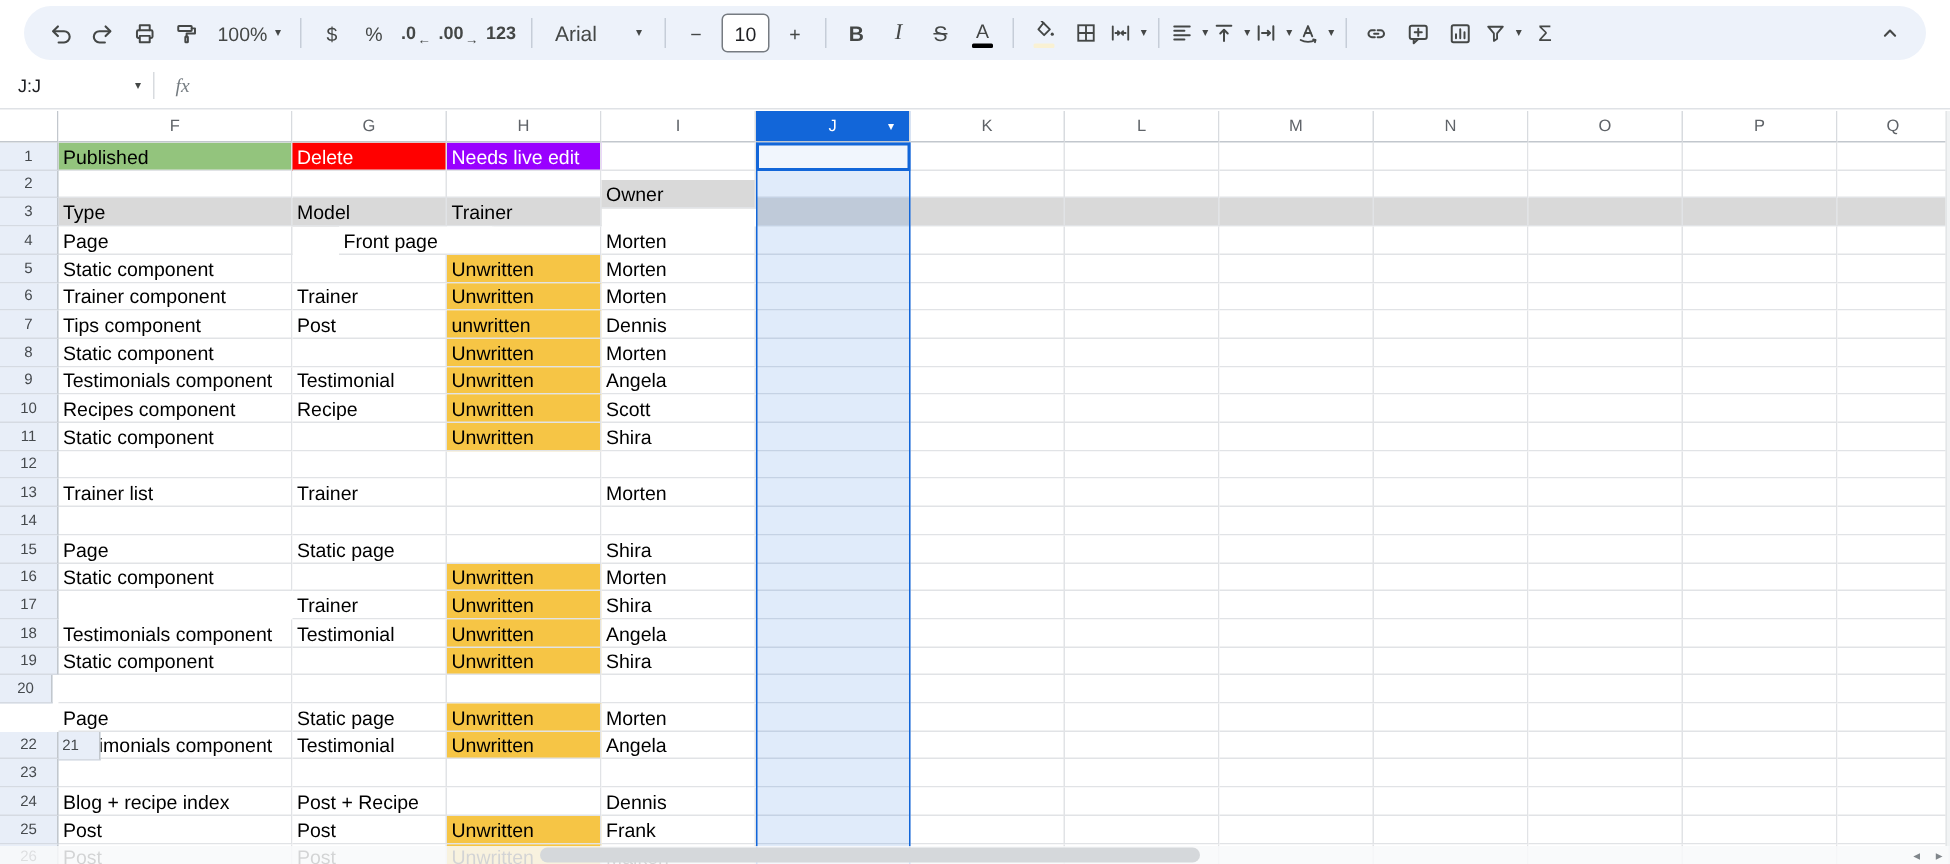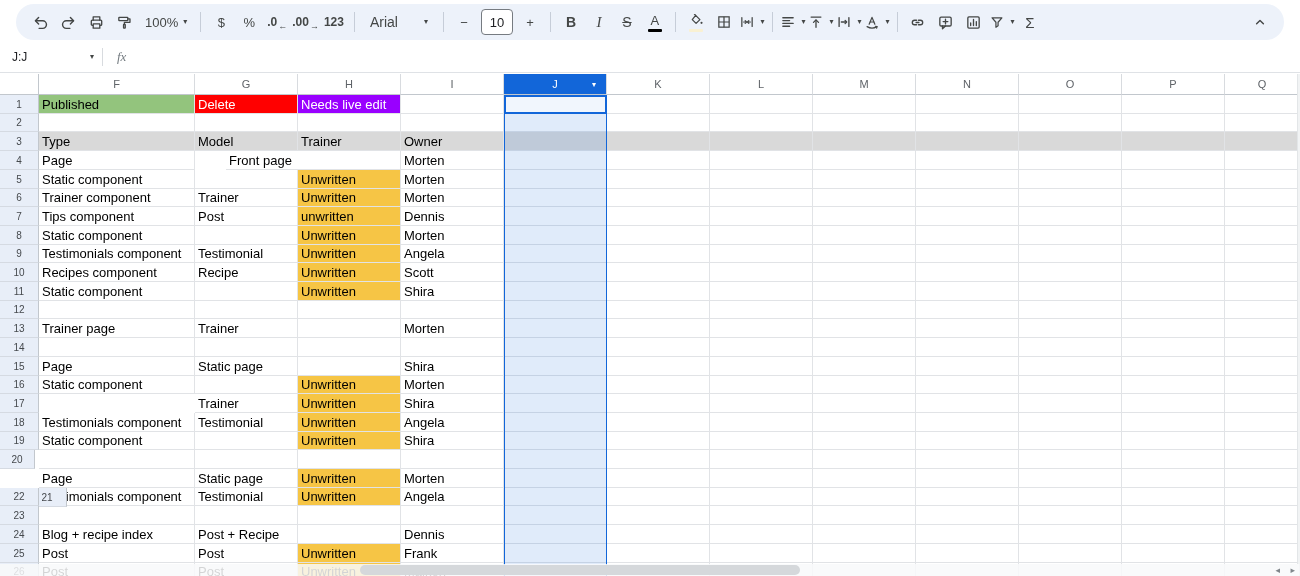--- a/index.html
+++ b/index.html
@@ -323,21 +323,21 @@
     <div class="cell" style="left: 710px; top: 114px; width: 103px; height: 18px;"></div>
     <div class="cell" style="left: 813px; top: 114px; width: 103px; height: 18px;"></div>
     <div class="cell" style="left: 916px; top: 114px; width: 103px; height: 18px;"></div>
     <div class="cell" style="left: 1019px; top: 114px; width: 103px; height: 18px;"></div>
     <div class="cell" style="left: 1122px; top: 114px; width: 103px; height: 18px;"></div>
     <div class="cell" style="left: 1225px; top: 114px; width: 75px; height: 18px;"></div>
     <div class="rowhdr" style="left: 0px; top: 132px; width: 39px; height: 19px;">3</div>
     <div class="cell" style="left: 39px; top: 132px; width: 156px; height: 19px; background: rgb(217, 217, 217);">Type</div>
     <div class="cell" style="left: 195px; top: 132px; width: 103px; height: 19px; background: rgb(217, 217, 217);">Model</div>
     <div class="cell" style="left: 298px; top: 132px; width: 103px; height: 19px; background: rgb(217, 217, 217);">Trainer</div>
-    <div class="cell" style="left: 401px; top: 132px; width: 103px; height: 19px; background: rgb(217, 217, 217);">Owner</div>
+    <div class="cell" style="left: 401px; top: 120px; width: 103px; height: 19px; background: rgb(217, 217, 217);">Owner</div>
     <div class="cell" style="left: 504px; top: 132px; width: 103px; height: 19px; background: rgb(217, 217, 217);"></div>
     <div class="cell" style="left: 607px; top: 132px; width: 103px; height: 19px; background: rgb(217, 217, 217);"></div>
     <div class="cell" style="left: 710px; top: 132px; width: 103px; height: 19px; background: rgb(217, 217, 217);"></div>
     <div class="cell" style="left: 813px; top: 132px; width: 103px; height: 19px; background: rgb(217, 217, 217);"></div>
     <div class="cell" style="left: 916px; top: 132px; width: 103px; height: 19px; background: rgb(217, 217, 217);"></div>
     <div class="cell" style="left: 1019px; top: 132px; width: 103px; height: 19px; background: rgb(217, 217, 217);"></div>
     <div class="cell" style="left: 1122px; top: 132px; width: 103px; height: 19px; background: rgb(217, 217, 217);"></div>
     <div class="cell" style="left: 1225px; top: 132px; width: 75px; height: 19px; background: rgb(217, 217, 217);"></div>
     <div class="rowhdr" style="left: 0px; top: 151px; width: 39px; height: 19px;">4</div>
     <div class="cell" style="left: 39px; top: 151px; width: 156px; height: 19px;">Page</div>
@@ -450,21 +450,21 @@
     <div class="cell" style="left: 401px; top: 301px; width: 103px; height: 18px;"></div>
     <div class="cell" style="left: 504px; top: 301px; width: 103px; height: 18px;"></div>
     <div class="cell" style="left: 607px; top: 301px; width: 103px; height: 18px;"></div>
     <div class="cell" style="left: 710px; top: 301px; width: 103px; height: 18px;"></div>
     <div class="cell" style="left: 813px; top: 301px; width: 103px; height: 18px;"></div>
     <div class="cell" style="left: 916px; top: 301px; width: 103px; height: 18px;"></div>
     <div class="cell" style="left: 1019px; top: 301px; width: 103px; height: 18px;"></div>
     <div class="cell" style="left: 1122px; top: 301px; width: 103px; height: 18px;"></div>
     <div class="cell" style="left: 1225px; top: 301px; width: 75px; height: 18px;"></div>
     <div class="rowhdr" style="left: 0px; top: 319px; width: 39px; height: 19px;">13</div>
-    <div class="cell" style="left: 39px; top: 319px; width: 156px; height: 19px;">Trainer page</div>
+    <div class="cell" style="left: 39px; top: 319px; width: 156px; height: 19px;">Trainer list</div>
     <div class="cell" style="left: 195px; top: 319px; width: 103px; height: 19px;">Trainer</div>
     <div class="cell" style="left: 298px; top: 319px; width: 103px; height: 19px;"></div>
     <div class="cell" style="left: 401px; top: 319px; width: 103px; height: 19px;">Morten</div>
     <div class="cell" style="left: 504px; top: 319px; width: 103px; height: 19px;"></div>
     <div class="cell" style="left: 607px; top: 319px; width: 103px; height: 19px;"></div>
     <div class="cell" style="left: 710px; top: 319px; width: 103px; height: 19px;"></div>
     <div class="cell" style="left: 813px; top: 319px; width: 103px; height: 19px;"></div>
     <div class="cell" style="left: 916px; top: 319px; width: 103px; height: 19px;"></div>
     <div class="cell" style="left: 1019px; top: 319px; width: 103px; height: 19px;"></div>
     <div class="cell" style="left: 1122px; top: 319px; width: 103px; height: 19px;"></div>

